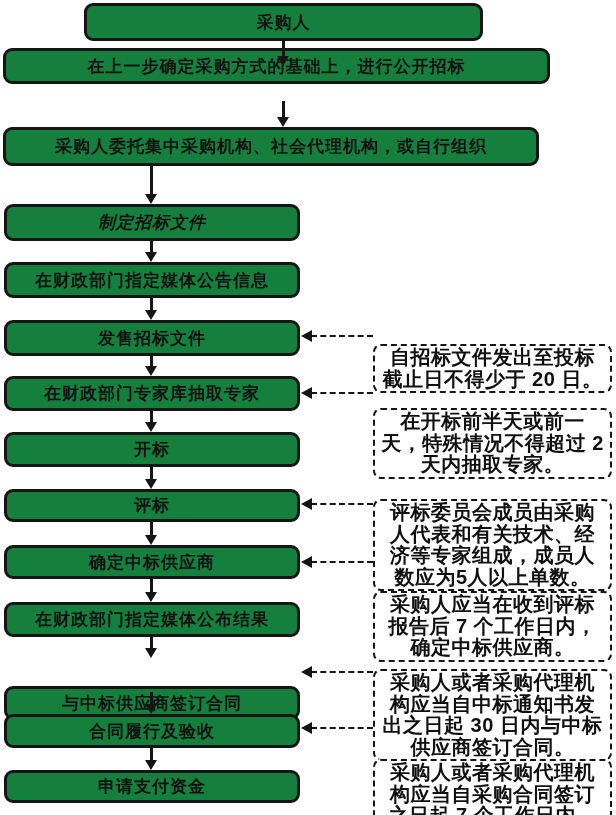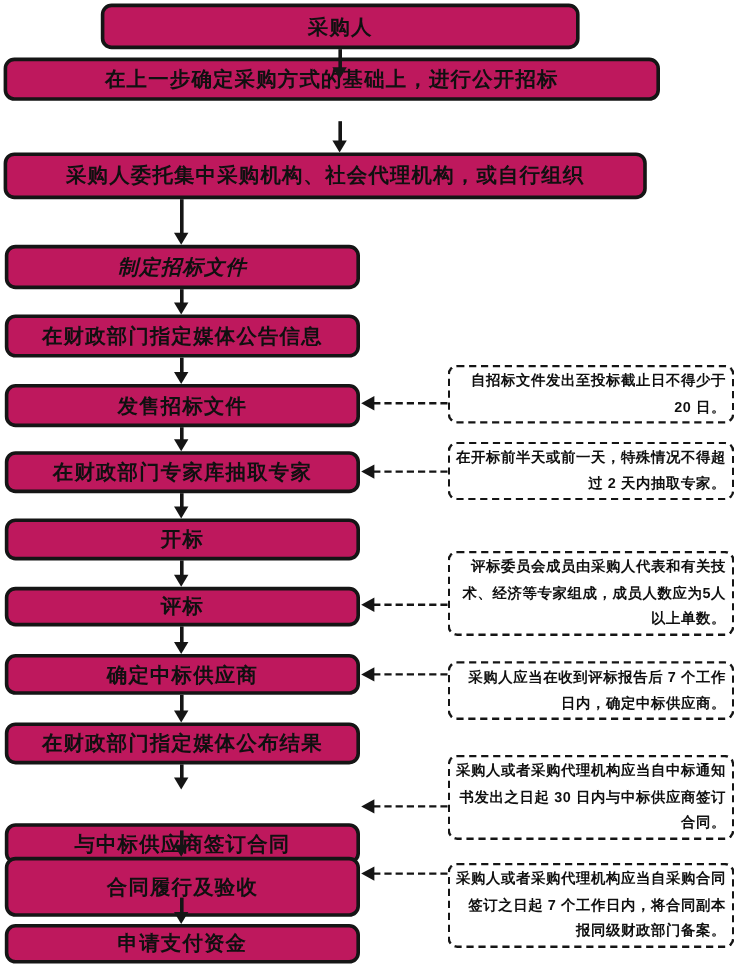--- a/index.html
+++ b/index.html
@@ -2,21 +2,21 @@
 <html><head>
 <meta charset="utf-8">
 <style>
   html,body{margin:0;padding:0;background:#ffffff;}
   .canvas{
     position:relative;width:616px;height:815px;background:#fff;
     font-family:"Liberation Sans","DejaVu Sans",sans-serif;color:#101010;
     overflow:hidden;
   }
   .node{
-    position:absolute;box-sizing:border-box;background:#be185d;
+    position:absolute;box-sizing:border-box;background:#15803d;
     border:3px solid #151515;border-radius:9px;
     display:flex;align-items:center;justify-content:center;
     font-weight:700;font-size:17px;letter-spacing:1px;white-space:nowrap;
   }
   .varrow{position:absolute;width:12px;}
   .varrow::before{
     content:"";position:absolute;left:5px;top:0;bottom:8px;width:2.5px;background:#151515;
   }
   .varrow::after{
     content:"";position:absolute;left:0;bottom:0;width:0;height:0;
@@ -28,42 +28,42 @@
     content:"";position:absolute;left:10px;right:0;top:5px;border-top:2.5px dashed #151515;
   }
   .hconn::after{
     content:"";position:absolute;left:0;top:0;width:0;height:0;
     border-top:6px solid transparent;border-bottom:6px solid transparent;
     border-right:11px solid #151515;
   }
   .ann{
     position:absolute;box-sizing:border-box;width:239px;background:#fff;
     border:2.5px dashed #151515;border-radius:8px;
-    padding:1px 5px;font-weight:700;font-size:12px;line-height:21.5px;
-    letter-spacing:0.5px;text-align:right;
+    padding:1px 5px;font-weight:700;font-size:20px;line-height:21.5px;
+    letter-spacing:0.5px;text-align:center;margin-top:40px;
   }
 </style>
 </head>
 <body>
 
 <div class="canvas">
 
   <div class="node" style="left:84px;top:3px;width:399px;height:38px;">采购人</div>
   <div class="node" style="left:3px;top:48px;width:547px;height:36px;">在上一步确定采购方式的基础上，进行公开招标</div>
   <div class="node" style="left:3px;top:127px;width:536px;height:39px;">采购人委托集中采购机构、社会代理机构，或自行组织</div>
   <div class="node" style="left:4px;top:204px;width:296px;height:37px;font-style:italic;">制定招标文件</div>
   <div class="node" style="left:4px;top:262px;width:296px;height:36px;">在财政部门指定媒体公告信息</div>
   <div class="node" style="left:4px;top:320px;width:296px;height:36px;">发售招标文件</div>
   <div class="node" style="left:4px;top:376px;width:296px;height:35px;">在财政部门专家库抽取专家</div>
   <div class="node" style="left:4px;top:432px;width:296px;height:35px;">开标</div>
   <div class="node" style="left:4px;top:545px;width:296px;height:34px;">确定中标供应商</div>
   <div class="node" style="left:4px;top:489px;width:296px;height:33px;">评标</div>
   <div class="node" style="left:4px;top:602px;width:296px;height:35px;">在财政部门指定媒体公布结果</div>
   <div class="node" style="left:4px;top:658px;width:296px;height:34px;margin-top:28px;">与中标供应商签订合同</div>
-  <div class="node" style="left:4px;top:714px;width:296px;height:50px;">合同履行及验收</div>
+  <div class="node" style="left:4px;top:714px;width:296px;height:34px;">合同履行及验收</div>
   <div class="node" style="left:4px;top:770px;width:296px;height:33px;">申请支付资金</div>
 
   <div class="varrow" style="left:277px;top:41px;height:25px;"></div>
   <div class="varrow" style="left:277px;top:101px;height:26px;"></div>
   <div class="varrow" style="left:145px;top:166px;height:38px;"></div>
   <div class="varrow" style="left:145px;top:241px;height:21px;"></div>
   <div class="varrow" style="left:145px;top:298px;height:22px;"></div>
   <div class="varrow" style="left:145px;top:356px;height:20px;"></div>
   <div class="varrow" style="left:145px;top:411px;height:21px;"></div>
   <div class="varrow" style="left:145px;top:467px;height:22px;"></div>

